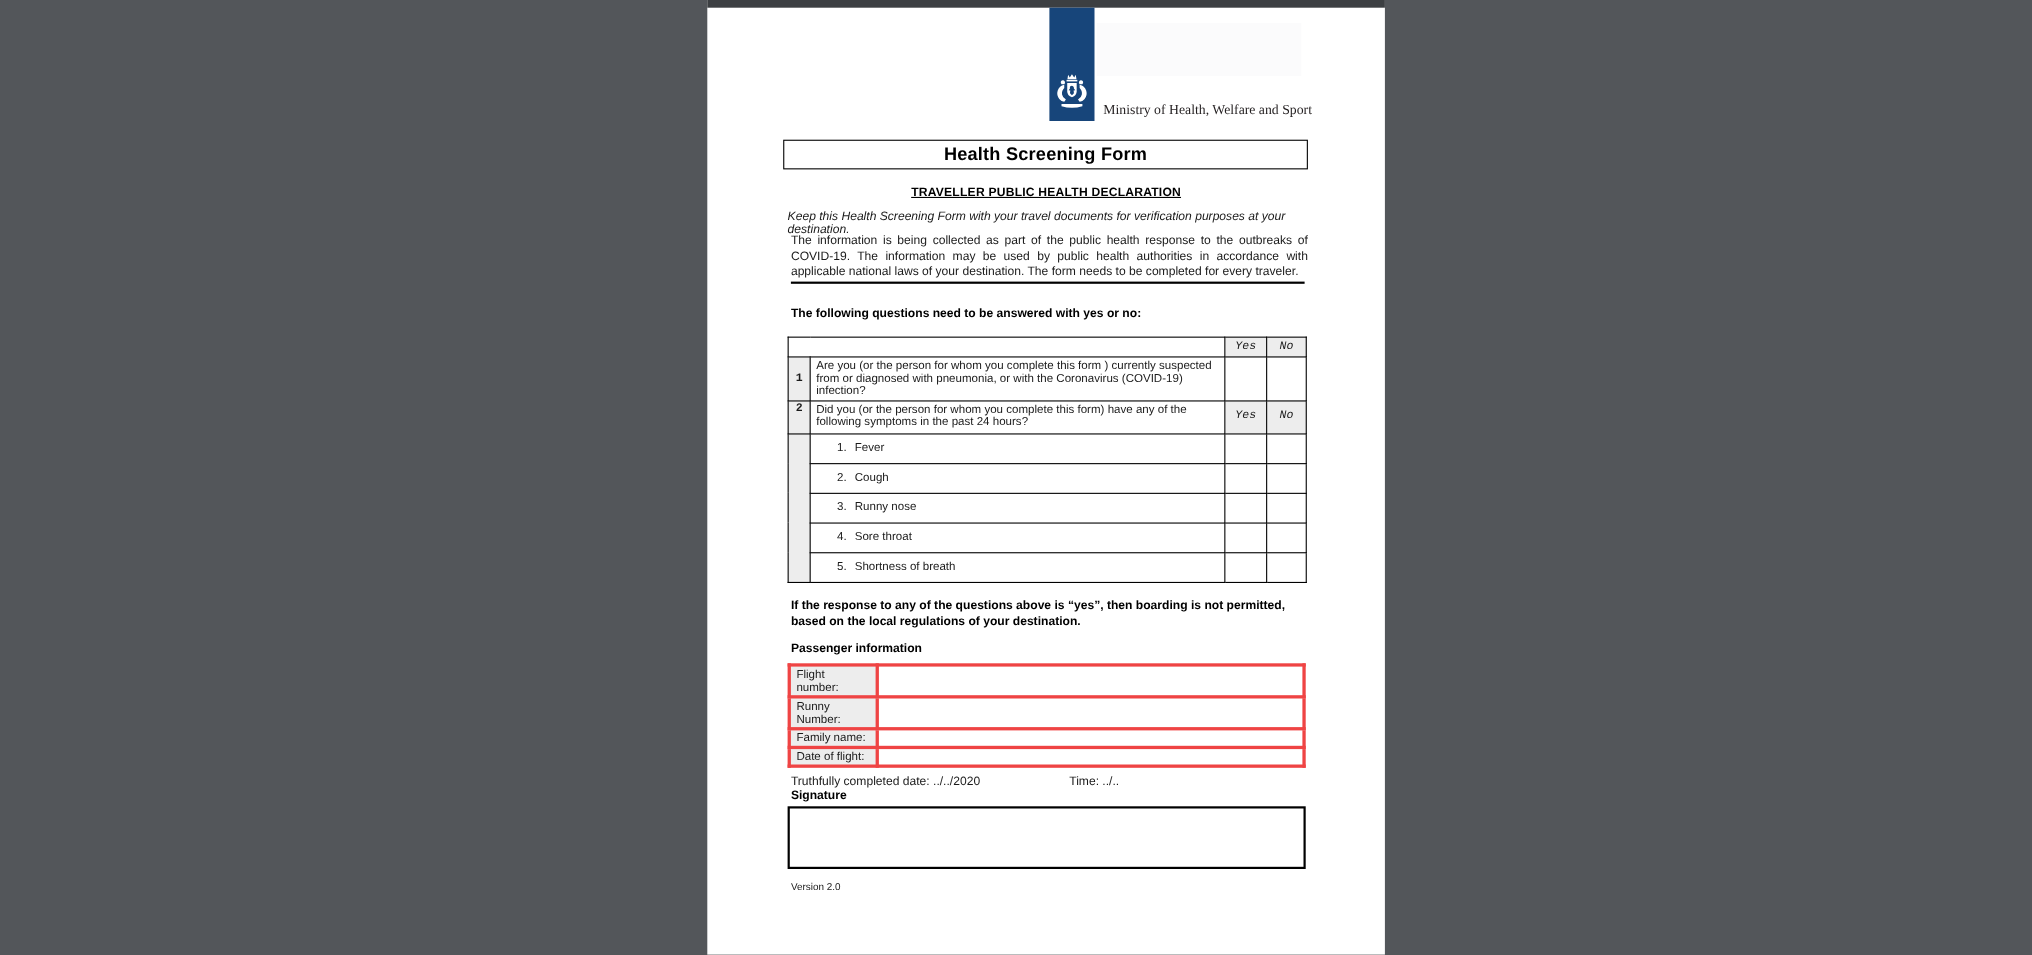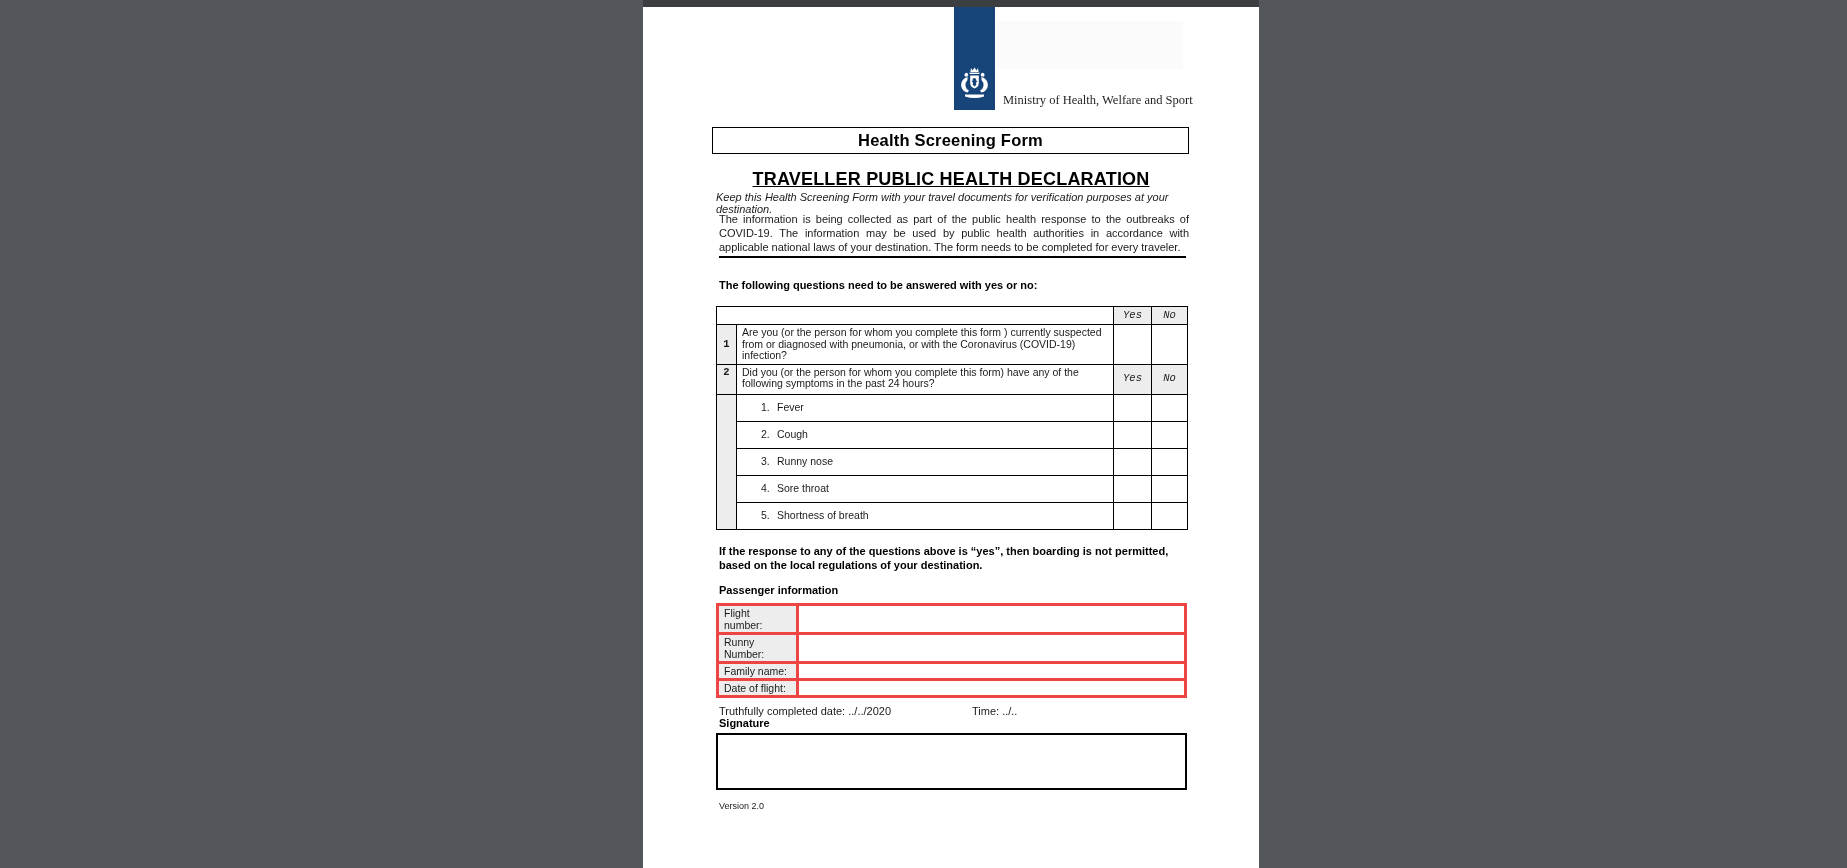--- a/index.html
+++ b/index.html
@@ -38,21 +38,21 @@
 
   
   .title-box {
     position: absolute; left: 69px; top: 127px; width: 477px; height: 27px;
     border: 1px solid #000; display: flex; align-items: center; justify-content: center;
   }
   .title-box span { font-size: 16.5px; font-weight: bold; color: #000; letter-spacing: 0.2px; }
 
   .decl-heading {
     position: absolute; left: 73px; top: 169px; width: 470px;
-    text-align: center; font-size: 18px; font-weight: bold;
+    text-align: center; font-size: 11px; font-weight: bold;
     text-decoration: underline; color: #000; letter-spacing: 0.2px;
   }
   .decl-sub {
     position: absolute; left: 73px; top: 191px; width: 470px;
     font-size: 11px; font-style: italic; color: #1a1a1a;
   }
   .intro-para {
     position: absolute; left: 76px; top: 212px; width: 470px;
     font-size: 11px; line-height: 14px; color: #1a1a1a; text-align: justify;
   }

